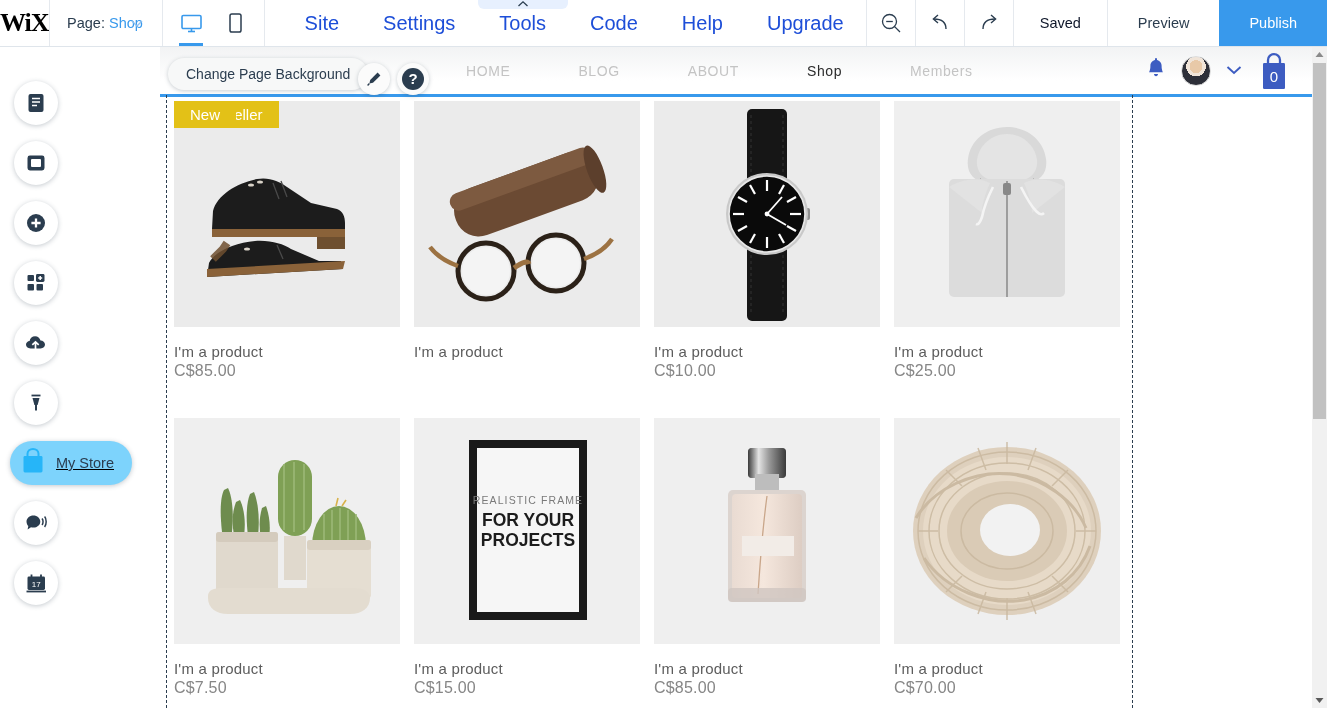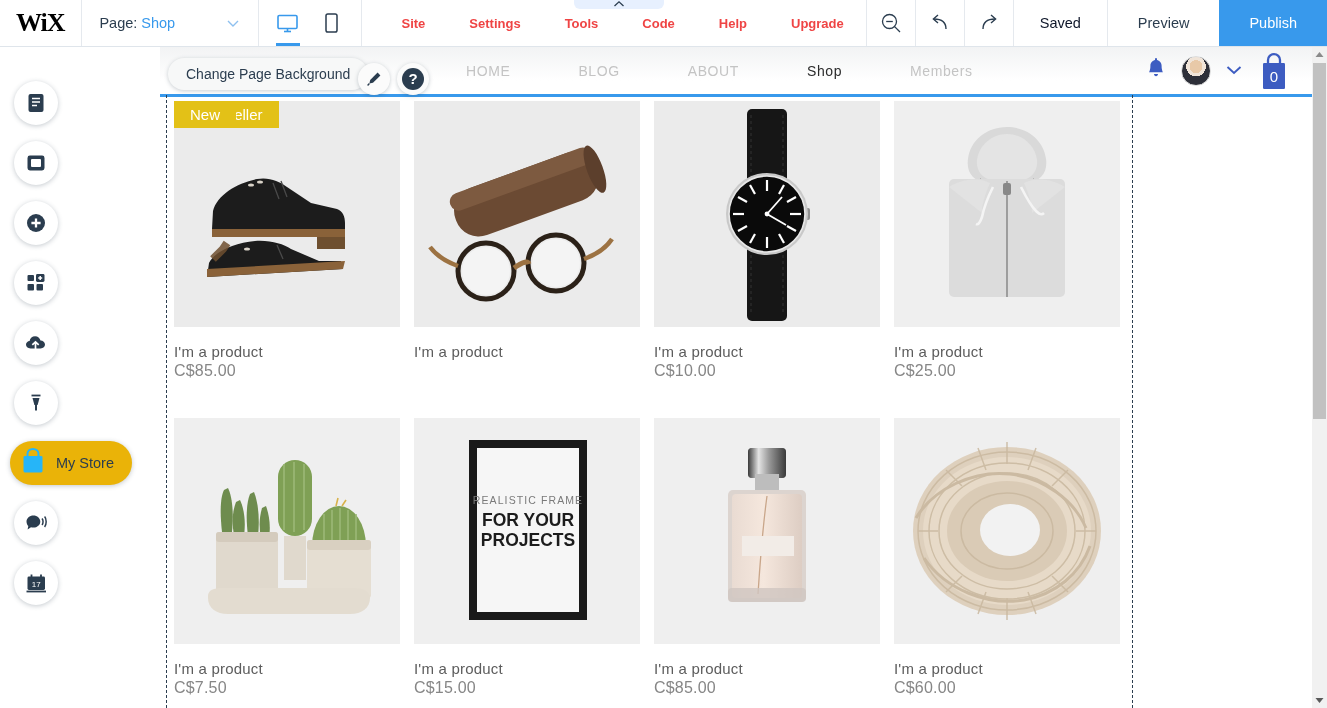--- a/index.html
+++ b/index.html
@@ -40,21 +40,21 @@
     width: 34px; height: 46px; display: flex; align-items: center; justify-content: center;
     position: relative; cursor: pointer;
   }
   .device-btn.active::after {
     content: ''; position: absolute; bottom: 0; left: 5px; right: 5px;
     height: 3px; background: #3899ec;
   }
   .menu-group { display: flex; align-items: center; padding-left: 18px; position: relative; }
   .menu-item {
     padding: 0 22px; height: 46px; display: flex; align-items: center;
-    font-size: 13px; color: #ef4444; cursor: pointer; font-weight: bold;
+    font-size: 20px; color: #1d4ed8; cursor: pointer;
   }
   .code-notch {
     position: absolute; left: 213px; top: -9px;
     width: 90px; height: 18px; background: #e7f0fe;
     border-radius: 0 0 6px 6px; display: flex; align-items: flex-end;
     justify-content: center; padding-bottom: 1px; cursor: pointer;
   }
   .topbar-right { margin-left: auto; display: flex; align-items: stretch; }
   .icon-btn {
     width: 48px; display: flex; align-items: center; justify-content: center;
@@ -83,24 +83,25 @@
     position: absolute; left: 14px;
     width: 44px; height: 44px; border-radius: 50%;
     background: #ffffff;
     box-shadow: 0 1px 5px rgba(43,61,79,0.28);
     display: flex; align-items: center; justify-content: center;
     cursor: pointer;
   }
   .side-pill {
     position: absolute; left: 10px;
     height: 44px; border-radius: 22px;
-    background: #eab308;
+    background: #7dd3fc;
     box-shadow: 0 1px 5px rgba(43,61,79,0.28);
     display: flex; align-items: center; padding: 0 18px 0 10px; gap: 10px;
     cursor: pointer;
+    text-decoration: underline;
   }
   .side-pill .pill-label { font-size: 14.5px; color: #2b3d4f; }
 
   
   .canvas {
     position: absolute; left: 160px; top: 47px;
     width: 1153px; height: 661px;
     background: #ffffff; overflow: hidden;
   }
   .site-header {
@@ -612,21 +613,21 @@
               <ellipse cx="113" cy="113" rx="46" ry="38"></ellipse>
               <path d="M113 24 V46 M113 180 V202 M24 113 H44 M182 113 H202"></path>
               <path d="M52 52 L68 68 M174 52 L158 68 M52 174 L68 158 M174 174 L158 158"></path>
               <path d="M84 30 L92 52 M142 30 L134 52 M84 196 L92 174 M142 196 L134 174"></path>
             </g>
             <path d="M22 100 C40 70 80 52 116 56 C150 60 180 82 192 110" fill="none" stroke="#cbbaa2" stroke-width="3"></path>
             <path d="M30 140 C52 172 94 188 130 182 C162 176 186 156 196 128" fill="none" stroke="#cbbaa2" stroke-width="3"></path>
           </svg>
         </div>
         <div class="prod-title">I'm a product</div>
-        <div class="prod-price">C$60.00</div>
+        <div class="prod-price">C$70.00</div>
       </div>
     </div>
   </div>
 </div>
 
 <div class="scrollbar">
   <div class="sb-arrow up">
     <svg width="9" height="7" viewBox="0 0 9 7">
         <path d="M4.5 1 L8.5 6 H0.5 Z" fill="#8a8a8a"></path>
       </svg>

